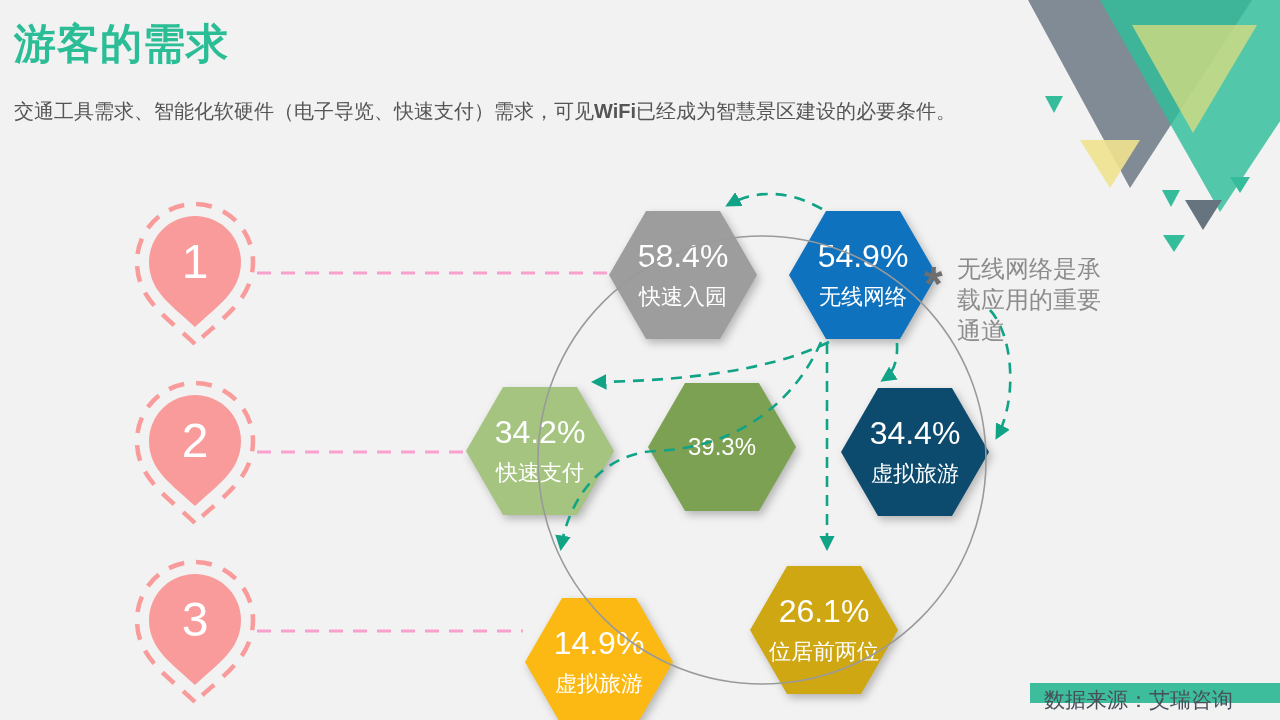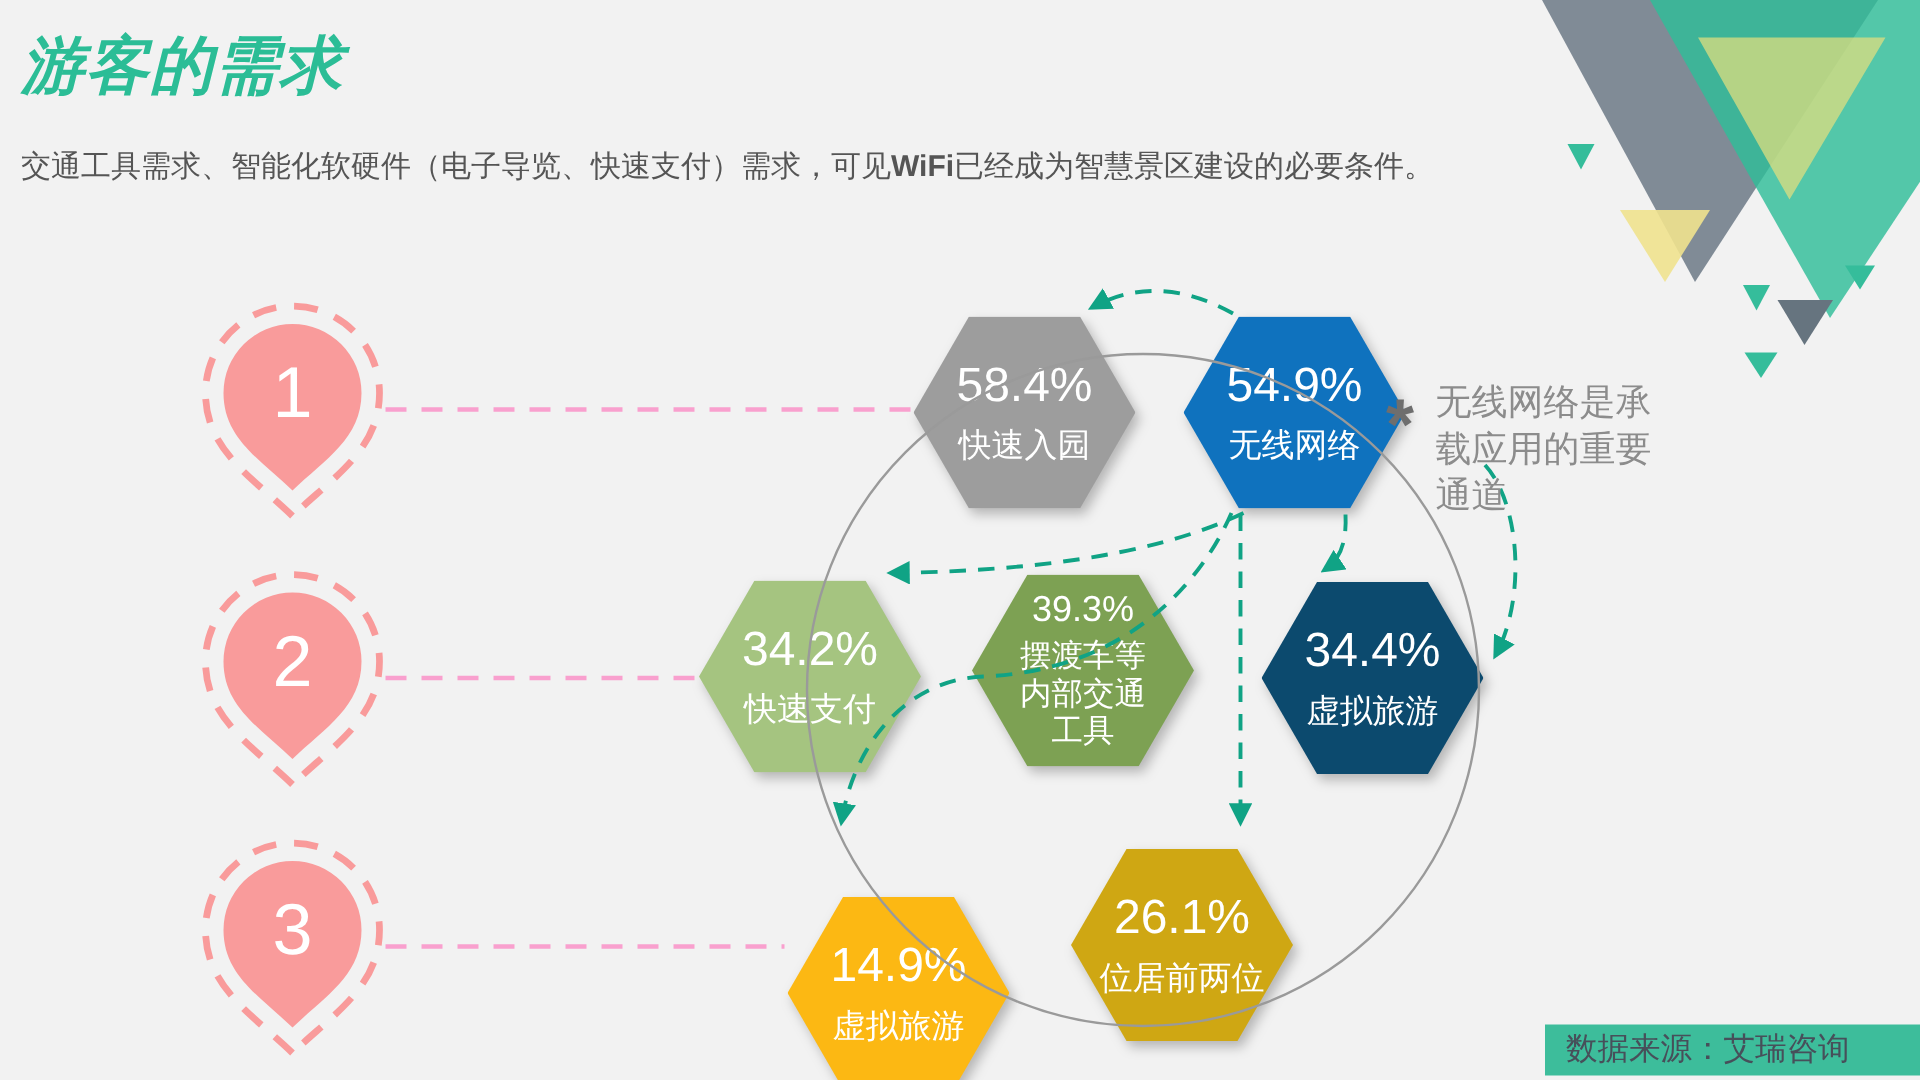--- a/index.html
+++ b/index.html
@@ -34,21 +34,21 @@
   .hex--tall .hex-label{width:92px;font-size:21px;line-height:1.18;margin-top:5px;}
   
   .annotation-text{
     left:957px;top:253px;width:160px;font-size:24px;line-height:31px;color:#8C8C8C;
   }
   .annotation-star{
     left:924px;top:256px;font-size:48px;font-weight:bold;color:#6E6E6E;
   }
   
   .source-bar{
-    left:1030px;top:683px;width:250px;height:34px;
+    left:1030px;top:683px;width:250px;height:20px;
     line-height:34px;padding-left:14px;box-sizing:border-box;
     font-size:21px;color:#474F5A;
   }
   
   .overlay{left:0;top:0;pointer-events:none;}
   .decoration{left:1000px;top:0;pointer-events:none;}
   .arrow{fill:none;stroke:#10A385;stroke-width:2.6;stroke-dasharray:11 8;}
   .connector{stroke:#F9A0CE;stroke-width:3;stroke-dasharray:14 10;}
   .pin-fill{fill:#F99B9B;}
   .pin-ring{fill:none;stroke:#F99B9B;stroke-width:4.5;stroke-dasharray:16 12;}
@@ -63,21 +63,21 @@
   <polygon points="100,0 360,0 220,212" fill="#2FBD99" opacity="0.82"></polygon>
   <polygon points="132,25 257,25 193,133" fill="#E3DF7E" opacity="0.72"></polygon>
   <polygon points="80,140 140,140 110,188" fill="#EFE28E" opacity="0.9"></polygon>
   <polygon points="45,96 63,96 54,113" fill="#35BD9B"></polygon>
   <polygon points="162,190 180,190 171,207" fill="#35BD9B"></polygon>
   <polygon points="230,177 250,177 240,193" fill="#35BD9B"></polygon>
   <polygon points="185,200 222,200 203,230" fill="#66747F"></polygon>
   <polygon points="163,235 185,235 174,252" fill="#35BD9B"></polygon>
 </svg>
 
-<h1 class="abs slide-title" style="margin: 0px; color: rgb(43, 189, 150); font-style: italic;">游客的需求</h1>
+<h1 class="abs slide-title" style="margin: 0px; color: rgb(43, 189, 150);">游客的需求</h1>
 
 <div class="abs para">
   <div><span>交通工具需求、智能化软硬件（电子导览、快速支付）需求，可见</span><span class="wifi">WiFi</span><span>已经成为智慧景区建设的必要条件。</span></div>
 </div>
 
 <div class="hex-wrap" style="left:609px;top:211px;">
   <div class="hex" style="background-color: rgb(157, 157, 157);">
     <div class="hex-value">58.4%</div>
     <div class="hex-label">快速入园</div>
   </div>
@@ -90,36 +90,35 @@
 </div>
 <div class="hex-wrap" style="left:466px;top:387px;">
   <div class="hex" style="background-color: rgb(165, 196, 128);">
     <div class="hex-value">34.2%</div>
     <div class="hex-label">快速支付</div>
   </div>
 </div>
 <div class="hex-wrap" style="left:648px;top:383px;">
   <div class="hex hex--tall" style="background-color: rgb(125, 161, 83);">
     <div class="hex-value">39.3%</div>
-    <div class="hex-label">摆渡车等内部交通工具</div>
   </div>
 </div>
 <div class="hex-wrap" style="left:841px;top:388px;">
   <div class="hex" style="background-color: #0c4a6e;">
     <div class="hex-value">34.4%</div>
     <div class="hex-label">虚拟旅游</div>
   </div>
 </div>
 <div class="hex-wrap" style="left:525px;top:566px;margin-top:32px;">
   <div class="hex" style="background-color: rgb(252, 184, 19);">
     <div class="hex-value">14.9%</div>
     <div class="hex-label">虚拟旅游</div>
   </div>
 </div>
-<div class="hex-wrap" style="left:714px;top:566px;">
+<div class="hex-wrap" style="left:750px;top:566px;">
   <div class="hex" style="background-color: rgb(207, 167, 19);">
     <div class="hex-value">26.1%</div>
     <div class="hex-label">位居前两位</div>
   </div>
 </div>
 
 <svg class="abs overlay" width="1280" height="720" viewBox="0 0 1280 720">
   <defs>
     <marker id="arr" viewBox="0 0 10 10" refX="8" refY="5" markerWidth="6" markerHeight="6" orient="auto">
       <path d="M0,0 L10,5 L0,10 Z" fill="#10A385"></path>

